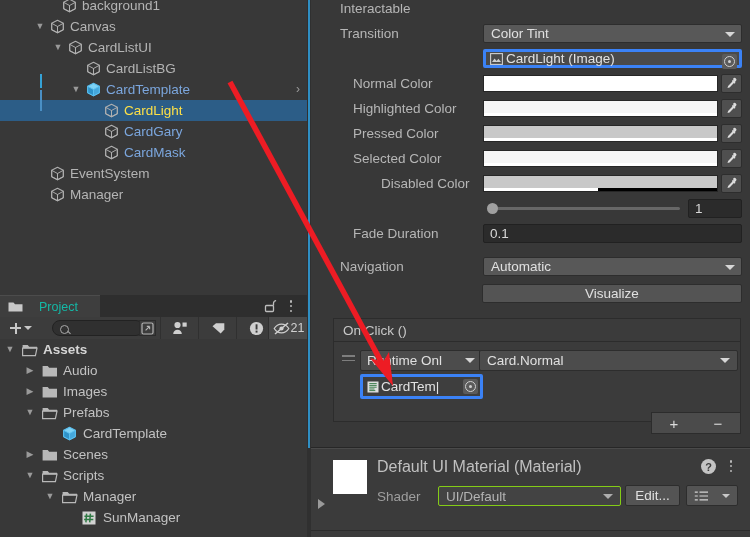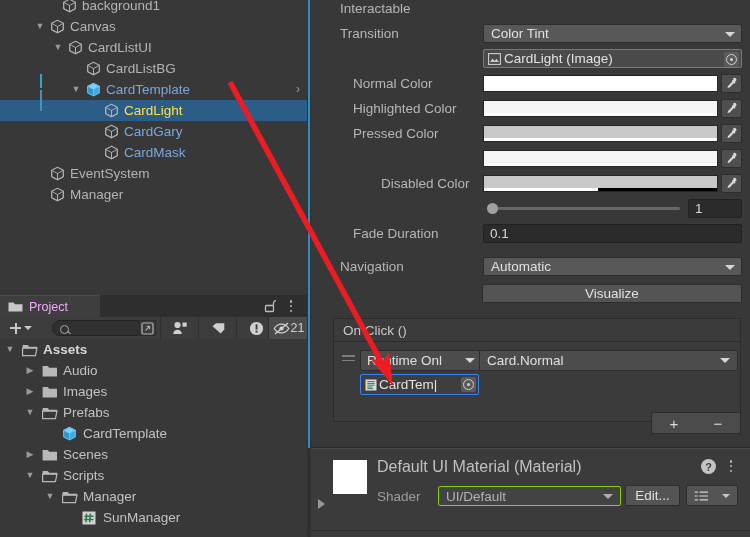--- a/index.html
+++ b/index.html
@@ -24,21 +24,21 @@
   .hrow .lbl{position:absolute;top:0;}
   .hrow .chev{position:absolute;right:7px;top:0;color:#9a9a9a;font-size:12px;}
 
   .prefab-bar{position:absolute;left:40px;width:2px;background:#35a2d6;}
 
   
   #project{position:absolute;left:0;top:295px;width:307px;height:242px;background:#383838;}
   #proj-tabbar{position:absolute;left:0;top:0;width:307px;height:22px;background:#2e2e2e;}
   #proj-tab{position:absolute;left:0;top:0;width:100px;height:22px;background:#3e3e3e;
     border-top:1px solid #4c4c4c;display:flex;align-items:center;padding-left:8px;box-sizing:border-box;}
-  #proj-tab .t{font-size:12.5px;color:#f0abfc;margin-left:6px;}
+  #proj-tab .t{font-size:12.5px;color:#14b8a6;margin-left:16px;}
   #lock-icon{position:absolute;right:30px;top:4px;width:14px;height:14px;}
   #kebab{position:absolute;right:9px;top:3px;width:14px;height:16px;}
   .kdot{width:2.5px;height:2.5px;border-radius:50%;background:#b9b9b9;margin:2.2px auto 0;}
 
   #proj-toolbar{position:absolute;left:0;top:22px;width:307px;height:22px;background:#3c3c3c;
     border-bottom:1px solid #2a2a2a;}
   #btn-create{position:absolute;left:3px;top:2px;width:36px;height:18px;display:flex;align-items:center;justify-content:center;gap:3px;}
   .plus{position:relative;width:11px;height:11px;}
   .plus:before,.plus:after{content:"";position:absolute;background:#c8c8c8;}
   .plus:before{left:0;top:4.5px;width:11px;height:2px;}
@@ -69,21 +69,21 @@
   
   #inspector{position:absolute;left:311px;top:0;width:439px;height:537px;background:#383838;}
   .prop{position:absolute;left:0;width:439px;height:25px;}
   .plabel{position:absolute;font-size:13.5px;color:#b6b6b6;line-height:25px;}
   .pfield{position:absolute;box-sizing:border-box;}
 
   .dropdown{background:#585858;border:1px solid #2d2d2d;border-radius:2px;height:19px;
     display:flex;align-items:center;padding-left:7px;color:#e0e0e0;font-size:13.5px;position:relative;}
   .dropdown .dc{position:absolute;right:6px;top:7px;width:0;height:0;
     border-left:5px solid transparent;border-right:5px solid transparent;border-top:5px solid #d6d6d6;}
-  .objfield{background:#4a4a4a;border:1px solid #3b82f6;border-radius:2px;height:19px;
+  .objfield{background:#4a4a4a;border:3px solid #3b82f6;border-radius:2px;height:19px;
     display:flex;align-items:center;padding-left:4px;color:#e2e2e2;font-size:13.5px;position:relative;}
   .objfield .sel-dot{position:absolute;right:2px;top:1.5px;width:15px;height:15px;border-radius:2px;background:#5b5b5b;
     display:flex;align-items:center;justify-content:center;}
   .ring{width:9px;height:9px;border-radius:50%;border:1.5px solid #d0d0d0;display:flex;align-items:center;justify-content:center;}
   .ring i{width:3px;height:3px;border-radius:50%;background:#d0d0d0;display:block;}
 
   .colorfield{position:relative;height:17px;border:1px solid #262626;box-sizing:border-box;}
   .colorfield .main{position:absolute;left:0;right:0;top:0;bottom:3px;}
   .colorfield .alpha{position:absolute;left:0;right:0;bottom:0;height:3px;background:#000;}
   .colorfield .alpha i{position:absolute;left:0;top:0;bottom:0;background:#fff;display:block;}
@@ -438,20 +438,21 @@
               <i style="width: 100%;"></i>
             </div>
           </div>
           <div class="eyedrop" style="left: 410px; top: 3px;">
             <svg width="13" height="13" viewBox="0 0 13 13">
               <path d="M8.2 1.4a1.9 1.9 0 0 1 2.7 2.7l-1 1 .6.6-1 1-.6-.6-4.3 4.3-2.1.6.6-2.1L7.4 4.6l-.6-.6 1-1 .6.6z" fill="#dcdcdc"></path>
             </svg>
           </div>
         </div>
         <div class="prop" style="top: 146px;">
+          <span class="plabel" style="left: 42px;">Selected Color</span>
           <div class="pfield colorfield" style="left: 172px; top: 4px; width: 235px;">
             <div class="main" style="background: rgb(245, 245, 245);"></div>
             <div class="alpha">
               <i style="width: 100%;"></i>
             </div>
           </div>
           <div class="eyedrop" style="left: 410px; top: 3px;">
             <svg width="13" height="13" viewBox="0 0 13 13">
               <path d="M8.2 1.4a1.9 1.9 0 0 1 2.7 2.7l-1 1 .6.6-1 1-.6-.6-4.3 4.3-2.1.6.6-2.1L7.4 4.6l-.6-.6 1-1 .6.6z" fill="#dcdcdc"></path>
             </svg>

